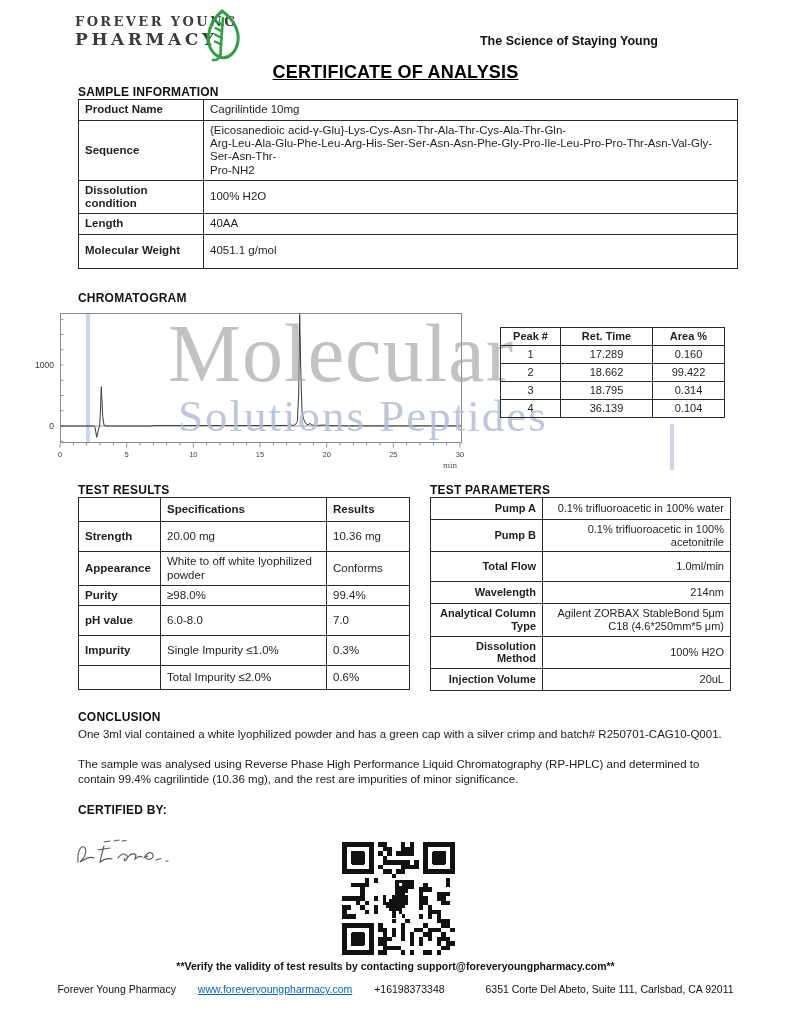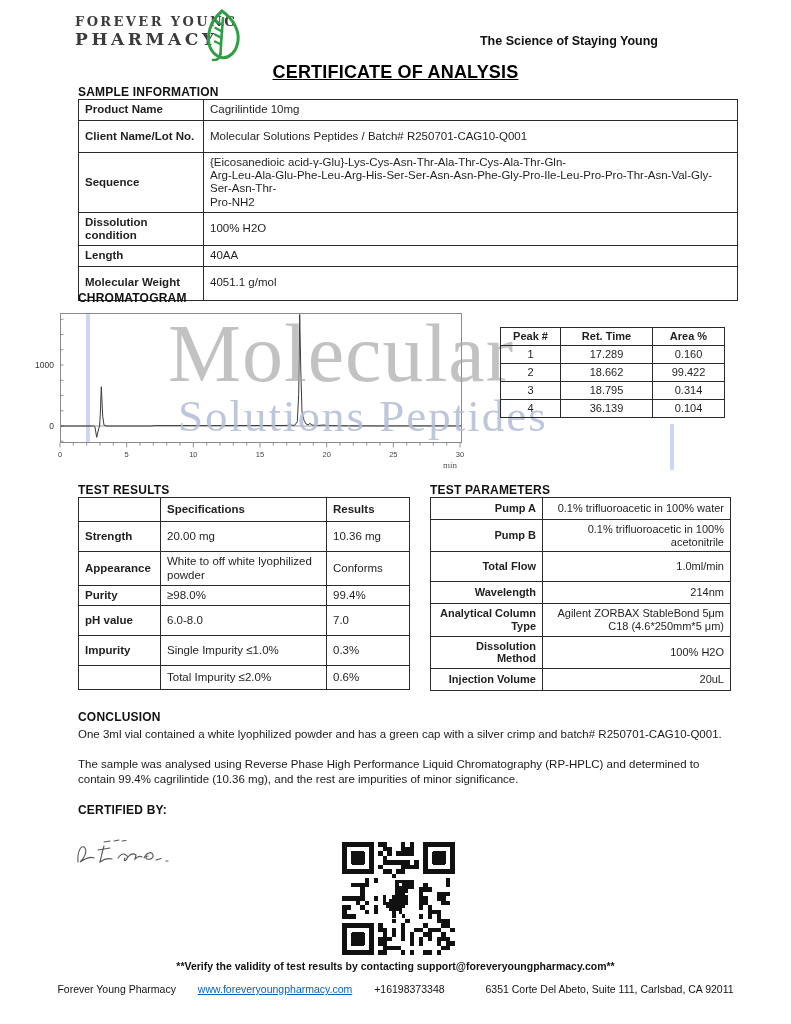--- a/index.html
+++ b/index.html
@@ -86,24 +86,20 @@
   <div class="tagline">The Science of Staying Young</div>
 
   <div class="doc-title">CERTIFICATE OF ANALYSIS</div>
 
   <div class="sec-h" style="left:78px;top:85px;">SAMPLE INFORMATION</div>
   <table class="info-table">
     <tbody>
         <tr style="height:21px">
       <td class="lbl">Product Name</td>
       <td>Cagrilintide 10mg</td>
-        </tr>
-    <tr style="height:32px">
-      <td class="lbl">Client Name/Lot No.</td>
-      <td>Molecular Solutions Peptides / Batch#  R250701-CAG10-Q001</td>
         </tr>
     <tr style="height:46px">
       <td class="lbl">Sequence</td>
       <td>{Eicosanedioic acid-γ-Glu}-Lys-Cys-Asn-Thr-Ala-Thr-Cys-Ala-Thr-Gln-
 Arg-Leu-Ala-Glu-Phe-Leu-Arg-His-Ser-Ser-Asn-Asn-Phe-Gly-Pro-Ile-Leu-Pro-Pro-Thr-Asn-Val-Gly-Ser-Asn-Thr-
 Pro-NH2</td>
         </tr>
     <tr style="height:32px">
       <td class="lbl">Dissolution condition</td>
       <td>100% H2O</td>

